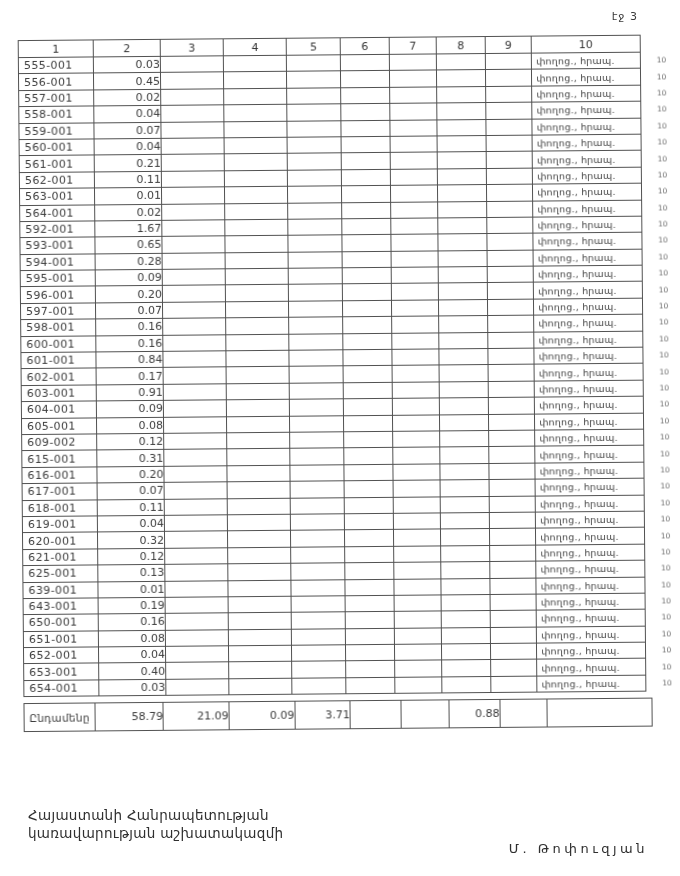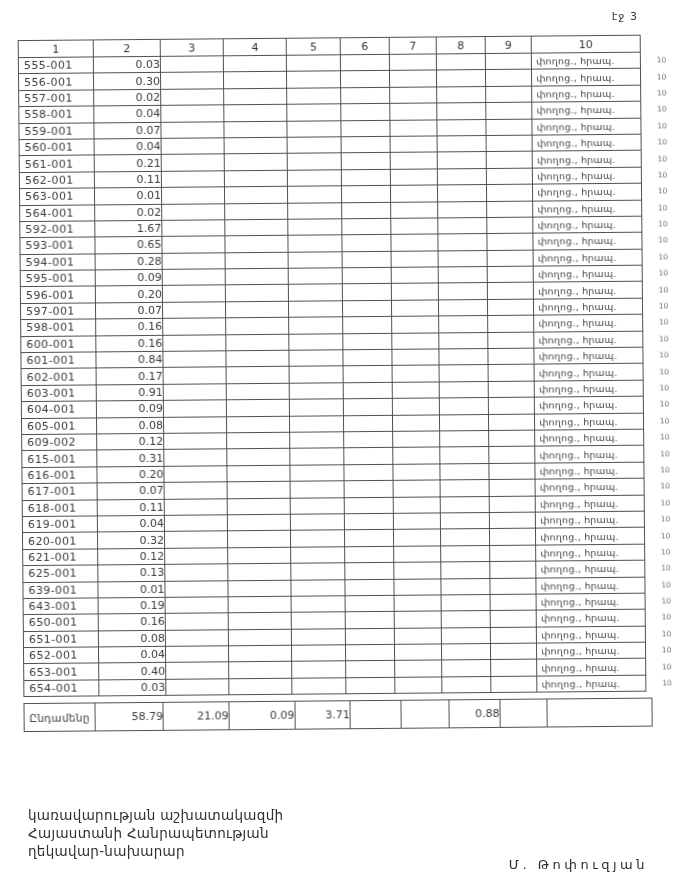--- a/index.html
+++ b/index.html
@@ -40,21 +40,21 @@
   td.mark{font-size:7.5px;color:#6e6e6e;text-align:center;padding-left:6px;}
   .totals-table{margin-top:6px;}
   .totals-table td{height:27px;font-size:11px;}
   td.tlabel{text-align:center;font-size:10.5px;letter-spacing:0.3px;}
   .footer{
     position:absolute;left:28px;top:806px;
     font-size:13.5px;line-height:18px;letter-spacing:0.3px;color:#333;
   }
   .signature{
     position:absolute;right:32px;top:841px;
-    font-size:13px;letter-spacing:3.5px;color:#333;margin-top:16px;
+    font-size:13px;letter-spacing:3.5px;color:#333;
   }
 </style>
 </head>
 <body>
 
 <div class="page">
 
   <div class="page-label scan">էջ 3</div>
 
   <div class="sheet scan">
@@ -83,21 +83,21 @@
             <td class="c5"></td>
             <td class="c6"></td>
             <td class="c7"></td>
             <td class="c8"></td>
             <td class="c9"></td>
             <td class="c10 street">փողոց., հրապ.</td>
             <td class="cm mark">10</td>
           </tr>
           <tr>
             <td class="c1 code">556-001</td>
-            <td class="c2 val">0.30</td>
+            <td class="c2 val">0.45</td>
             <td class="c3"></td>
             <td class="c4"></td>
             <td class="c5"></td>
             <td class="c6"></td>
             <td class="c7"></td>
             <td class="c8"></td>
             <td class="c9"></td>
             <td class="c10 street">փողոց., հրապ.</td>
             <td class="cm mark">10</td>
           </tr>
@@ -598,20 +598,19 @@
         <td class="c8 val">0.88</td>
         <td class="c9 val"></td>
         <td class="c10 val"></td>
         <td class="cm"></td>
       </tr>
     </tbody>
       </table>
   </div>
 
   <div class="footer scan">
+    <div>Հայաստանի Հանրապետության</div>
     <div>կառավարության աշխատակազմի</div>
-    <div>Հայաստանի Հանրապետության</div>
-    <div>ղեկավար-նախարար</div>
   </div>
 
   <div class="signature scan">Մ. Թոփուզյան</div>
 
 </div>
 
 </body></html>

